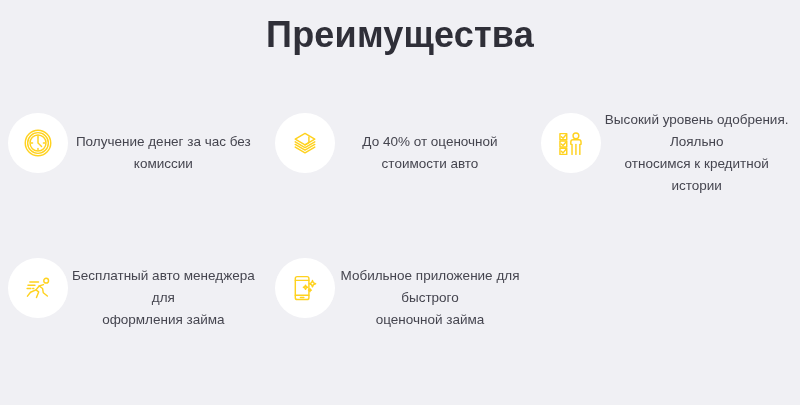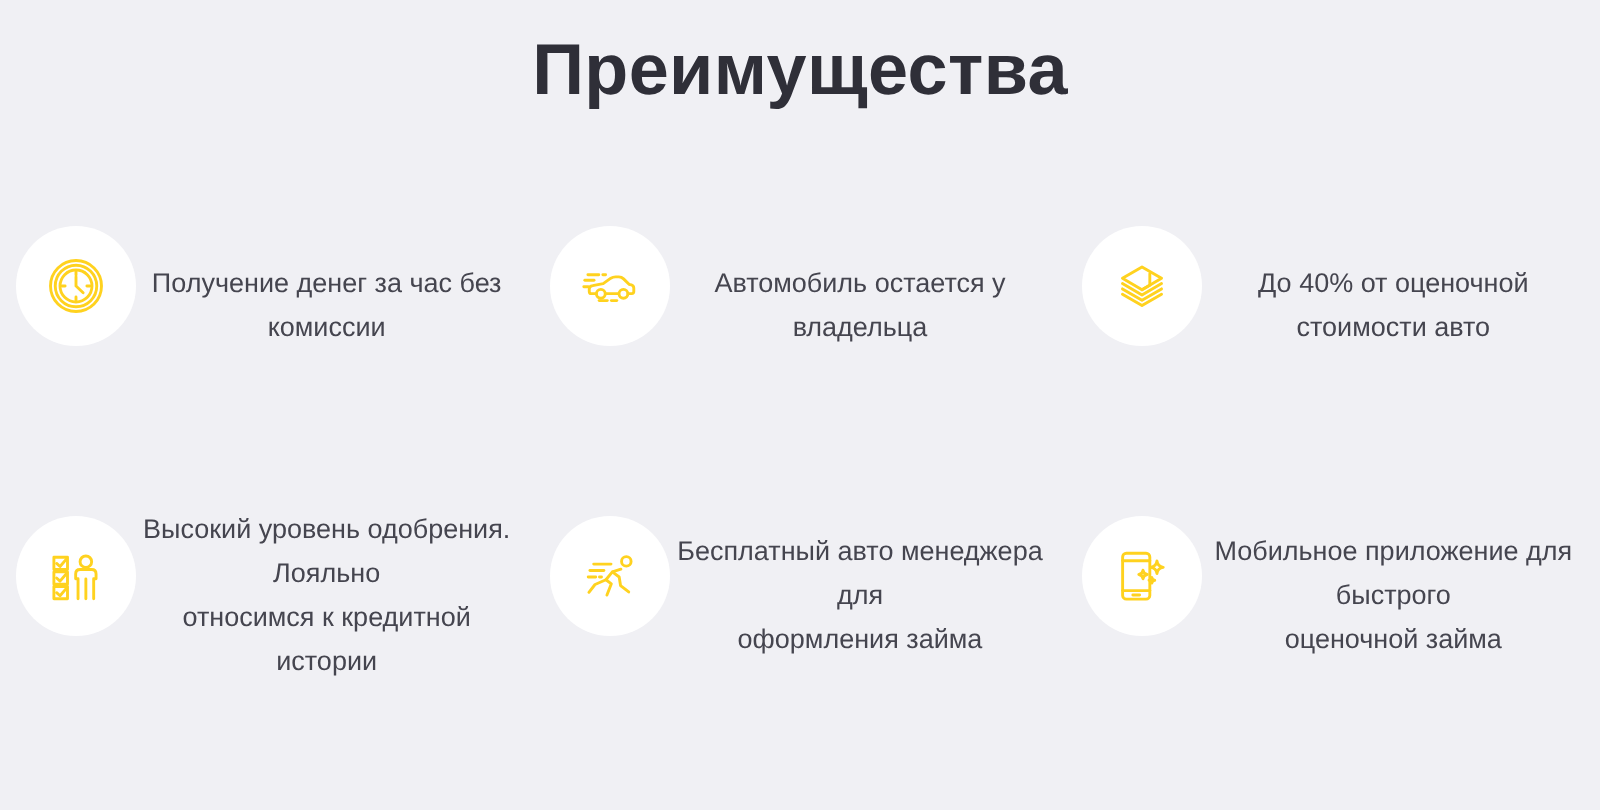--- a/index.html
+++ b/index.html
@@ -98,39 +98,20 @@
             <line x1="20" y1="26.4" x2="20" y2="28.2"></line>
             <line x1="11.8" y1="20" x2="13.6" y2="20"></line>
             <line x1="26.4" y1="20" x2="28.2" y2="20"></line>
             <polyline points="20,14.5 20,20 24.2,24"></polyline>
           </svg>
         </span>
       </div>
       <div class="feature-caption">Получение денег за час без комиссии</div>
     </div>
 
-    <div class="feature row-1">
-      <div class="icon-circle">
-        <span>
-          <svg viewBox="0 0 40 40" fill="none" stroke="#FFD21F" stroke-width="1.7" stroke-linecap="round" stroke-linejoin="round">
-            <path d="M12 24.5 L9 24.5 C8.2 24.5 7.8 24 7.8 23.2 L7.8 21.8 C7.8 20.6 8.6 20 9.8 19.8 L16 18.6 L20.5 15.4 C21.4 14.8 22.2 14.6 23.3 14.6 L25.2 14.6 C26.4 14.6 27.2 15 28 15.8 L31.2 19 L32.6 19.4 C33.6 19.7 34 20.3 34 21.3 L34 23.3 C34 24.1 33.6 24.5 32.8 24.5 L30.6 24.5"></path>
-            <path d="M17.4 24.5 L25 24.5"></path>
-            <circle cx="14.6" cy="24.6" r="2.6"></circle>
-            <circle cx="27.9" cy="24.6" r="2.6"></circle>
-            <line x1="7" y1="13.4" x2="13.4" y2="13.4"></line>
-            <line x1="15.8" y1="13.4" x2="17.4" y2="13.4"></line>
-            <line x1="5.2" y1="16.6" x2="10.6" y2="16.6"></line>
-            <line x1="4.6" y1="20.4" x2="7.2" y2="20.4"></line>
-            <line x1="13.6" y1="28.6" x2="18.4" y2="28.6"></line>
-            <line x1="20.8" y1="28.6" x2="24" y2="28.6"></line>
-          </svg>
-        </span>
-      </div>
-      <div class="feature-caption">Автомобиль остается у владельца</div>
-    </div>
 
     <div class="feature row-1">
       <div class="icon-circle">
         <span>
           <svg viewBox="0 0 40 40" fill="none" stroke="#FFD21F" stroke-width="1.7" stroke-linecap="round" stroke-linejoin="round">
             <path d="M8.5 15.5 L20 8.8 L31.5 15.5 L20 22.2 Z"></path>
             <path d="M24.6 12.8 L24.6 19.6 L20 22.2"></path>
             <path d="M8.5 18.6 L20 25.3 L31.5 18.6"></path>
             <path d="M8.5 21.7 L20 28.4 L31.5 21.7"></path>
             <path d="M8.5 24.8 L20 31.5 L31.5 24.8"></path>

